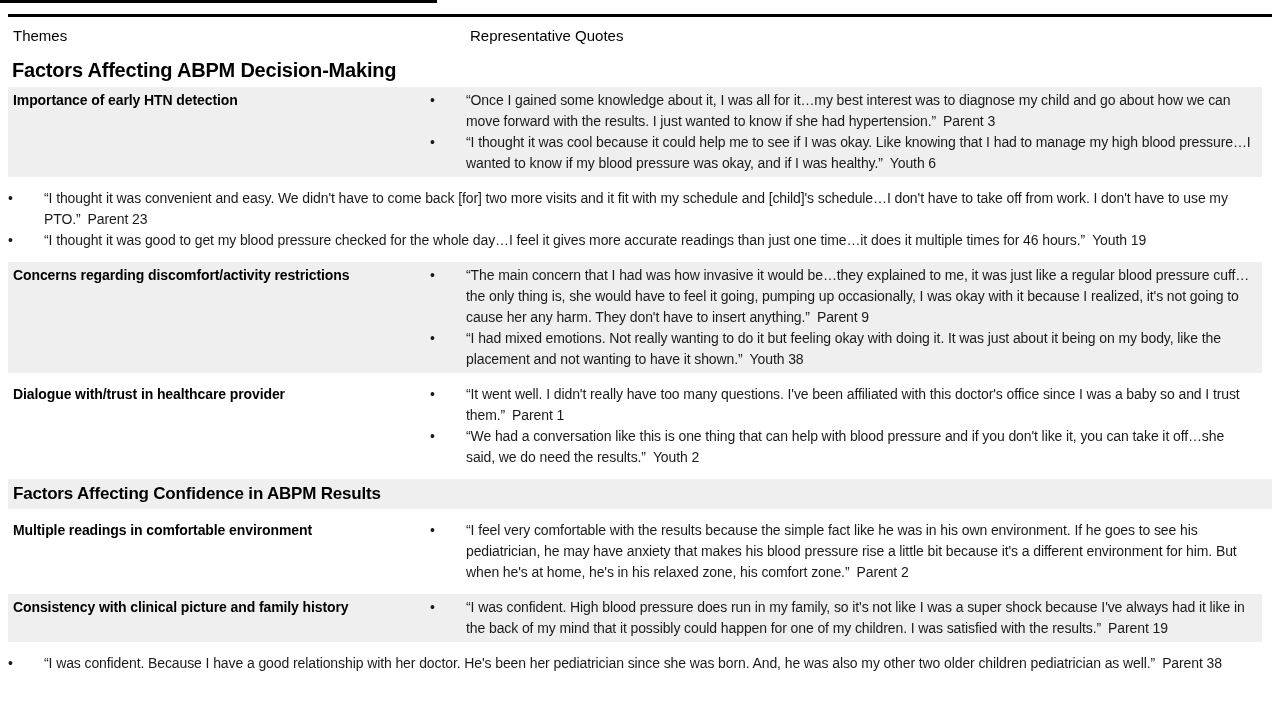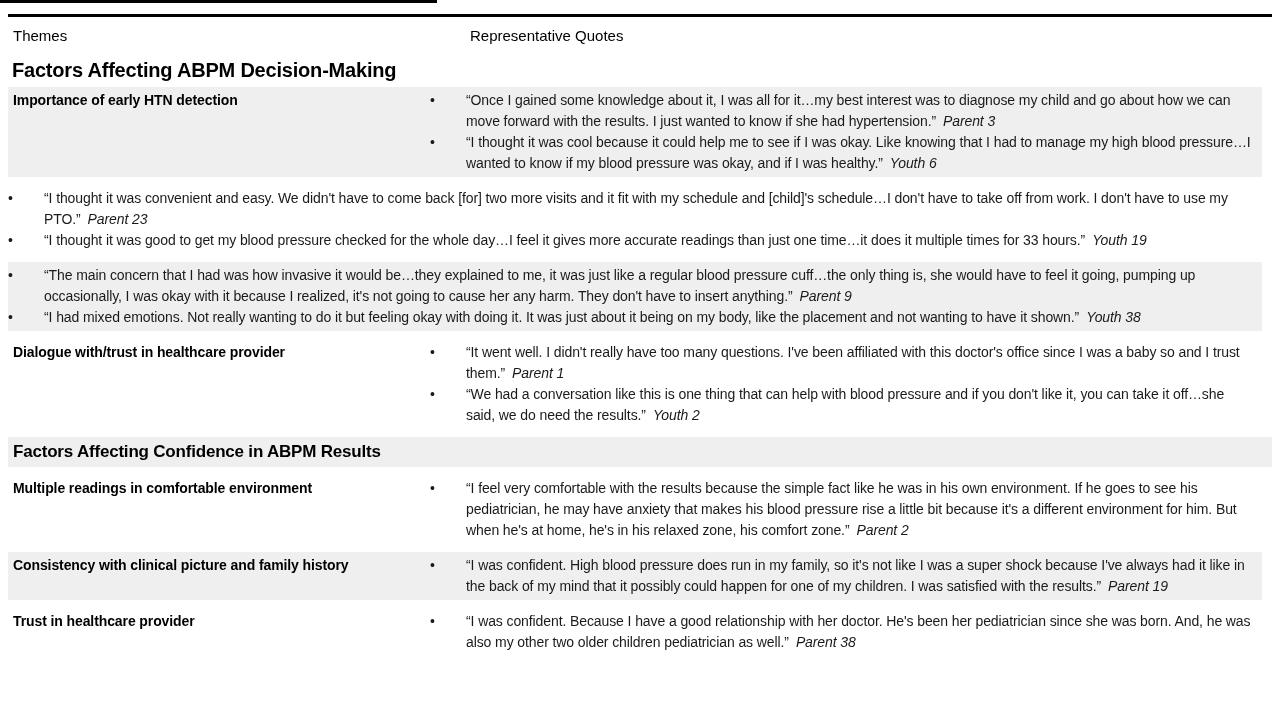--- a/index.html
+++ b/index.html
@@ -71,21 +71,20 @@
     color: #1a1a1a;
   }
   .quote-item { display: flex; }
   .bullet {
     flex: 0 0 36px;
     width: 36px;
     color: #1a1a1a;
   }
   .quote-body { flex: 1; }
   .attr {
-    font-style: italic;
     margin-left: 7px;
     white-space: nowrap;
   }
 </style>
 </head>
 <body>
 
 <div>
 
   <div class="top-partial"></div>
@@ -113,26 +112,27 @@
   </div>
 
   <div class="row">
     <div class="quotes-cell">
       <div class="quote-item">
         <span class="bullet">•</span>
         <span class="quote-body"><span>“I thought it was convenient and easy. We didn't have to come back [for] two more visits and it fit with my schedule and [child]'s schedule…I don't have to take off from work. I don't have to use my PTO.”</span><span class="attr">Parent 23</span></span>
       </div>
       <div class="quote-item">
         <span class="bullet">•</span>
-        <span class="quote-body"><span>“I thought it was good to get my blood pressure checked for the whole day…I feel it gives more accurate readings than just one time…it does it multiple times for 33 hours.”</span><span class="attr">Youth 19</span></span>
+        <span class="quote-body"><span>“I thought it was good to get my blood pressure checked for the whole day…I feel it gives more accurate readings than just one time…it does it multiple times for 46 hours.”</span><span class="attr">Youth 19</span></span>
       </div>
     </div>
   </div>
 
   <div class="row shaded">
+    <div class="theme-cell">Concerns regarding discomfort/activity restrictions</div>
     <div class="quotes-cell">
       <div class="quote-item">
         <span class="bullet">•</span>
         <span class="quote-body"><span>“The main concern that I had was how invasive it would be…they explained to me, it was just like a regular blood pressure cuff…the only thing is, she would have to feel it going, pumping up occasionally, I was okay with it because I realized, it's not going to cause her any harm. They don't have to insert anything.”</span><span class="attr">Parent 9</span></span>
       </div>
       <div class="quote-item">
         <span class="bullet">•</span>
         <span class="quote-body"><span>“I had mixed emotions. Not really wanting to do it but feeling okay with doing it. It was just about it being on my body, like the placement and not wanting to have it shown.”</span><span class="attr">Youth 38</span></span>
       </div>
     </div>
@@ -168,21 +168,20 @@
     <div class="theme-cell">Consistency with clinical picture and family history</div>
     <div class="quotes-cell">
       <div class="quote-item">
         <span class="bullet">•</span>
         <span class="quote-body"><span>“I was confident. High blood pressure does run in my family, so it's not like I was a super shock because I've always had it like in the back of my mind that it possibly could happen for one of my children. I was satisfied with the results.”</span><span class="attr">Parent 19</span></span>
       </div>
     </div>
   </div>
 
   <div class="row">
-    <div class="theme-cell">Trust in healthcare provider</div>
     <div class="quotes-cell">
       <div class="quote-item">
         <span class="bullet">•</span>
         <span class="quote-body"><span>“I was confident. Because I have a good relationship with her doctor. He's been her pediatrician since she was born. And, he was also my other two older children pediatrician as well.”</span><span class="attr">Parent 38</span></span>
       </div>
     </div>
   </div>
 
 </div>
 

